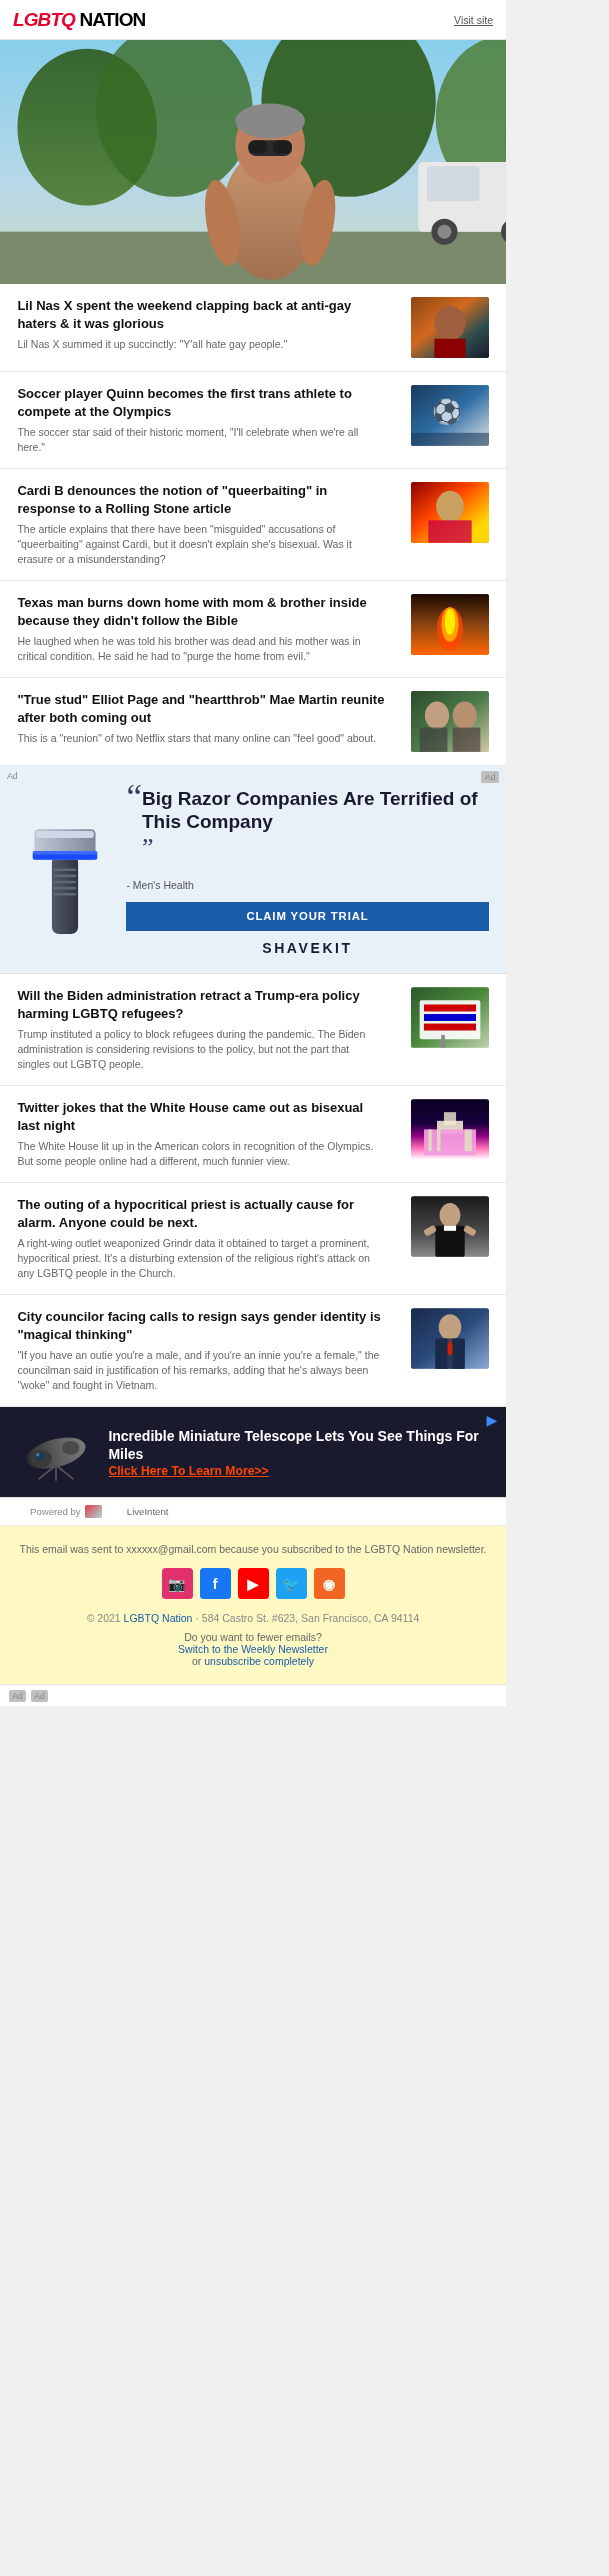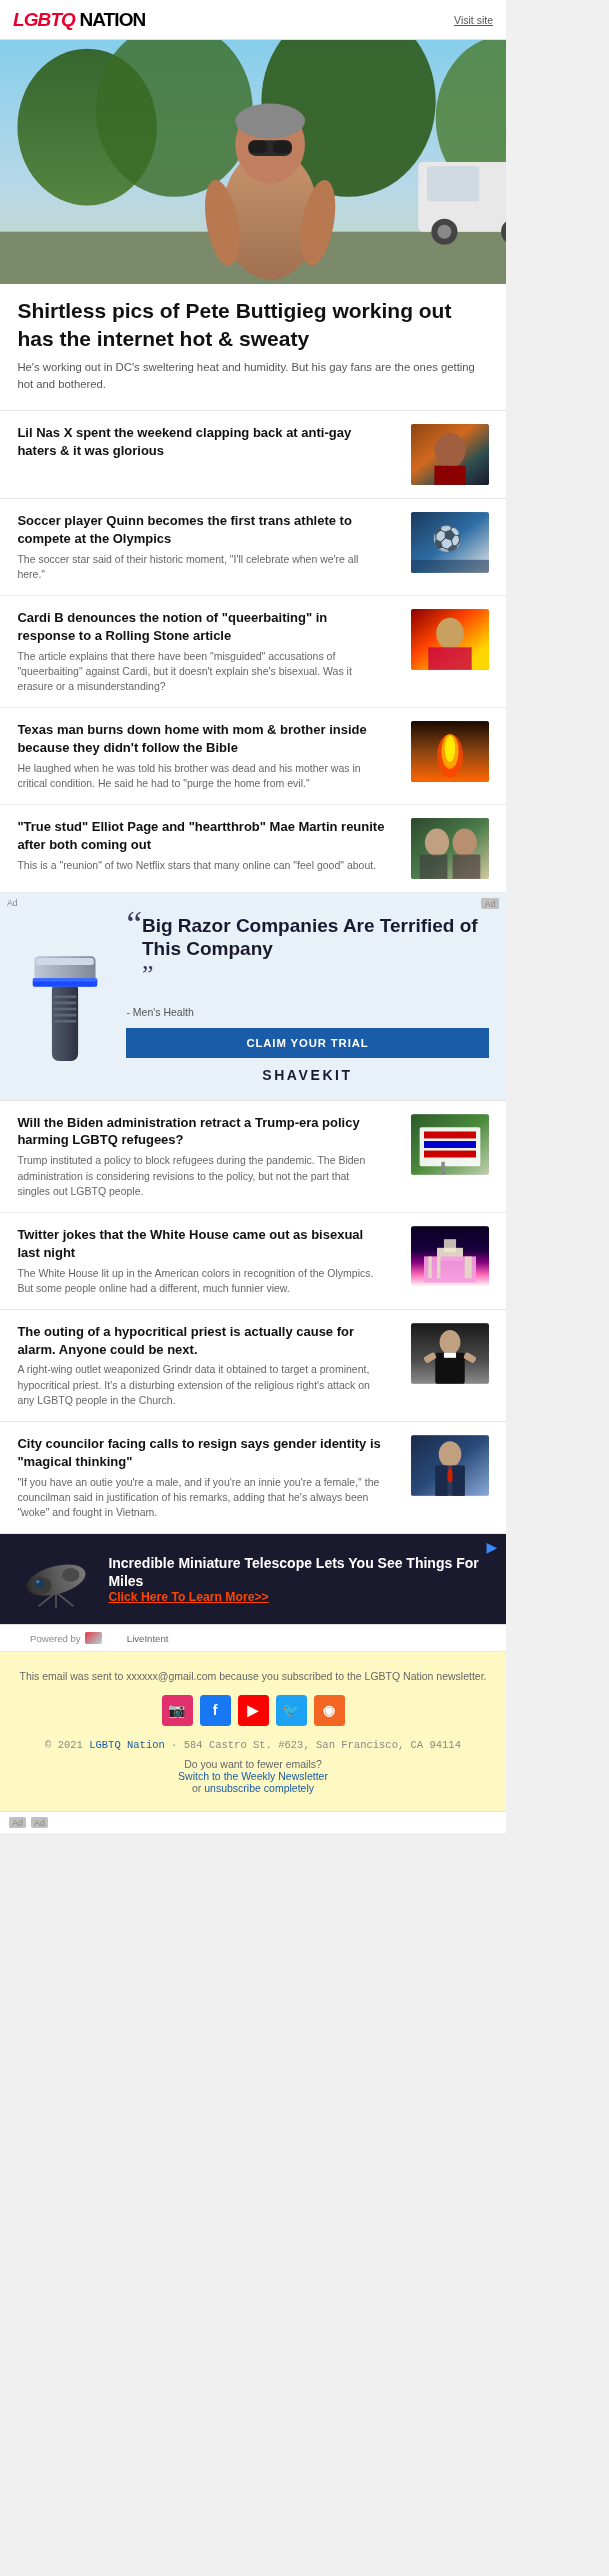--- a/index.html
+++ b/index.html
@@ -255,21 +255,20 @@
     }
     .social-icon.instagram { background: #e1306c; }
     .social-icon.facebook { background: #1877f2; }
     .social-icon.youtube { background: #ff0000; }
     .social-icon.twitter { background: #1da1f2; }
     .social-icon.rss { background: #f26522; }
     .footer-copy {
       font-size: 10.5px;
       color: #888;
       margin-bottom: 7px;
-      font-family: Liberation Mono, monospace;
     }
     .footer-link {
       color: #1a5ca8;
       text-decoration: none;
     }
     .footer-unsub {
       font-size: 10.5px;
       color: #666;
       margin-top: 7px;
     }
@@ -335,28 +334,25 @@
       <rect x="285" y="115" width="22" height="15" rx="7" fill="#1a1a1a" opacity="0.8"></rect>
       <rect x="313" y="115" width="22" height="15" rx="7" fill="#1a1a1a" opacity="0.8"></rect>
 
       <ellipse cx="310" cy="93" rx="40" ry="20" fill="#888888"></ellipse>
 
       <ellipse cx="255" cy="210" rx="18" ry="50" fill="#b87850" transform="rotate(-10 255 210)"></ellipse>
       <ellipse cx="365" cy="210" rx="18" ry="50" fill="#b87850" transform="rotate(10 365 210)"></ellipse>
     </svg>
   </div>
 
-  <div class="hero-article">
-    <div class="hero-title">Shirtless pics of Pete Buttigieg working out has the internet hot &amp; sweaty</div>
-    <div class="hero-desc">He's working out in DC's sweltering heat and humidity. But his gay fans are the ones getting hot and bothered.</div>
-  </div>
 
   <div class="article-item">
     <div class="article-item-content">
       <div class="article-item-title">Lil Nas X spent the weekend clapping back at anti-gay haters &amp; it was glorious</div>
+      <div class="article-item-desc">Lil Nas X summed it up succinctly: "Y'all hate gay people."</div>
     </div>
     <div class="article-thumb thumb-liinas">
       <svg width="78" height="61" xmlns="http://www.w3.org/2000/svg" viewBox="0 0 90 70">
         <defs>
           <linearGradient id="liinasGrad" x1="0" y1="0" x2="1" y2="1">
             <stop offset="0%" stop-color="#8B4513"></stop>
             <stop offset="40%" stop-color="#D2691E"></stop>
             <stop offset="70%" stop-color="#2F4F4F"></stop>
             <stop offset="100%" stop-color="#1a1a2e"></stop>
           </linearGradient>

